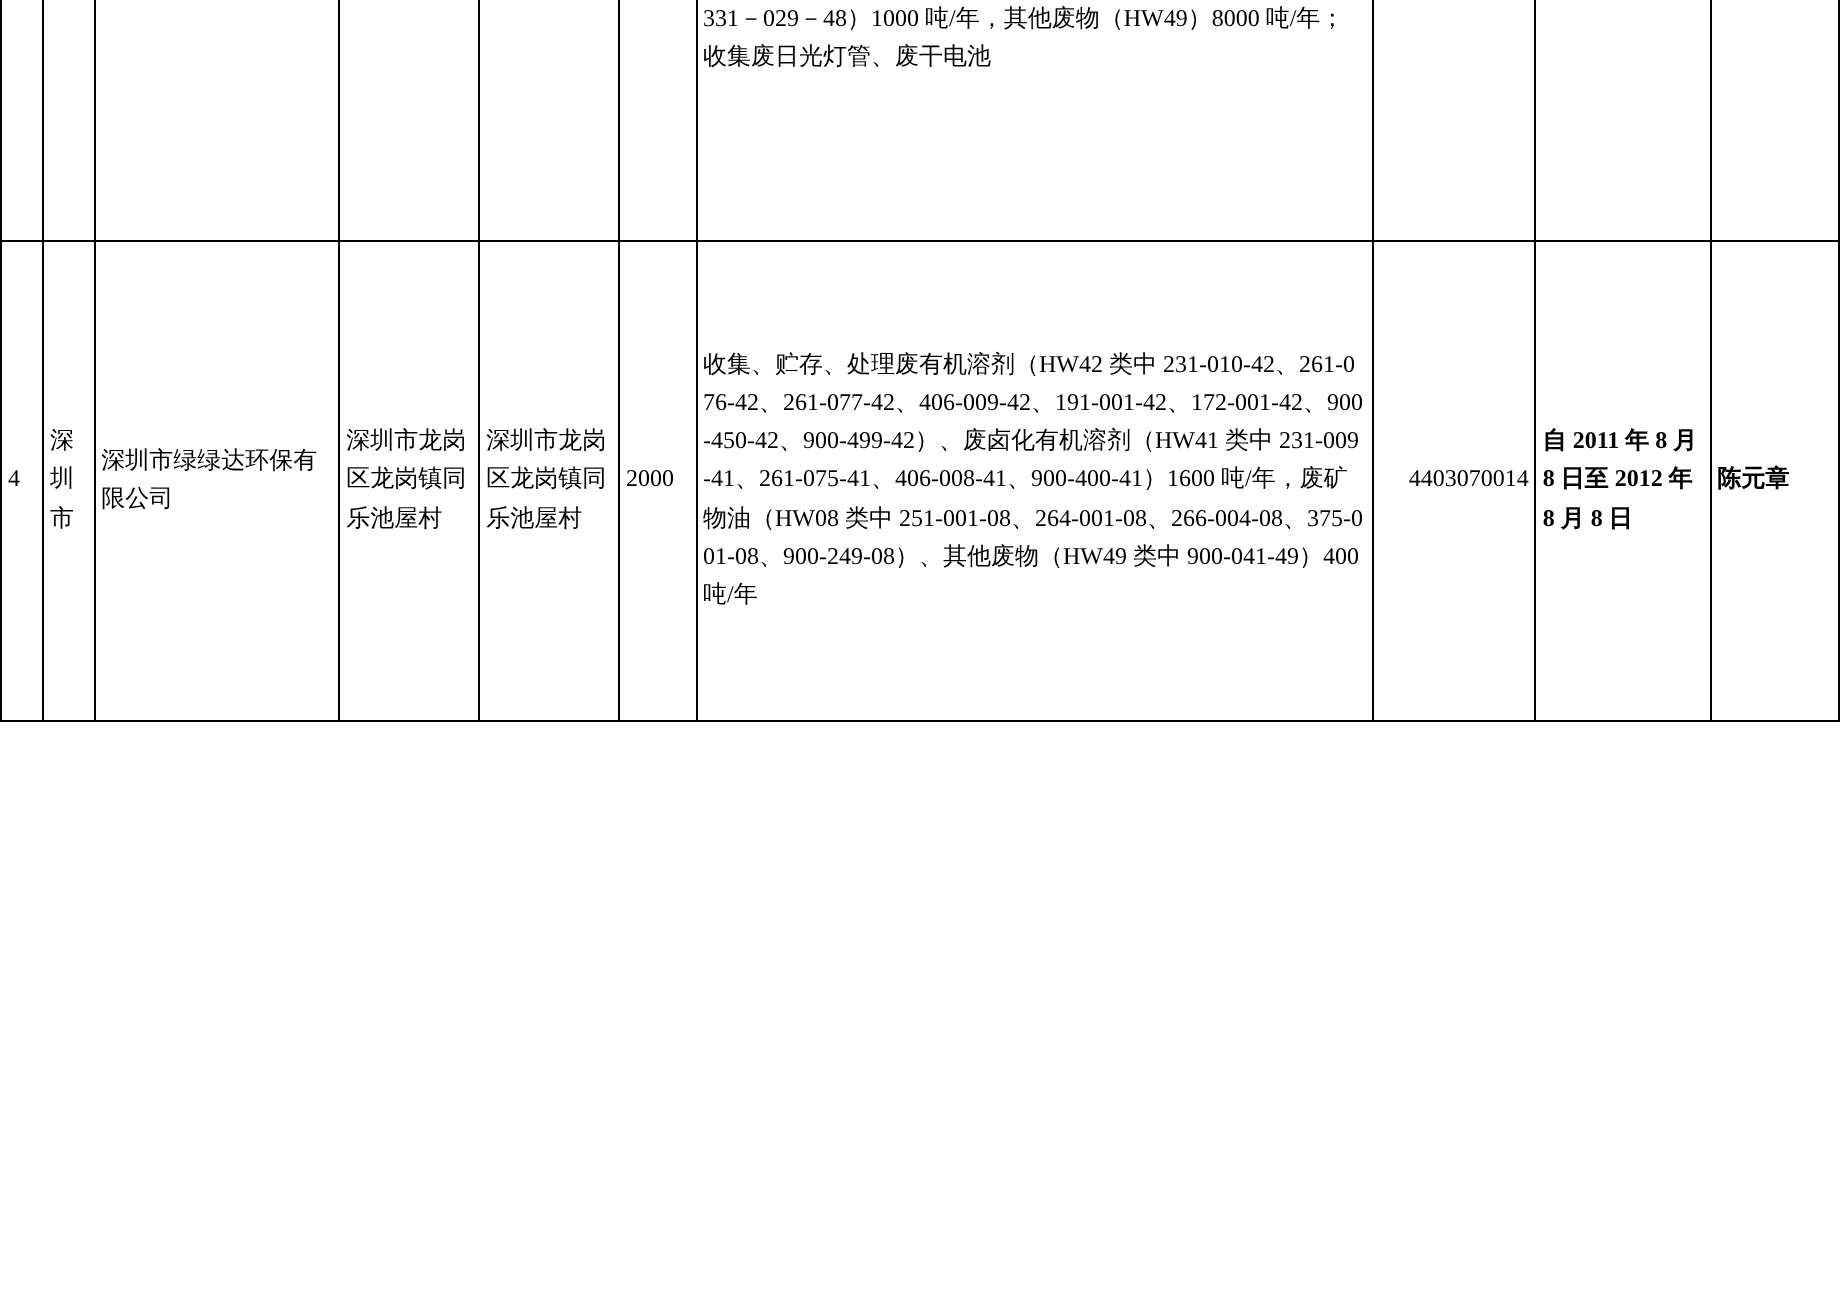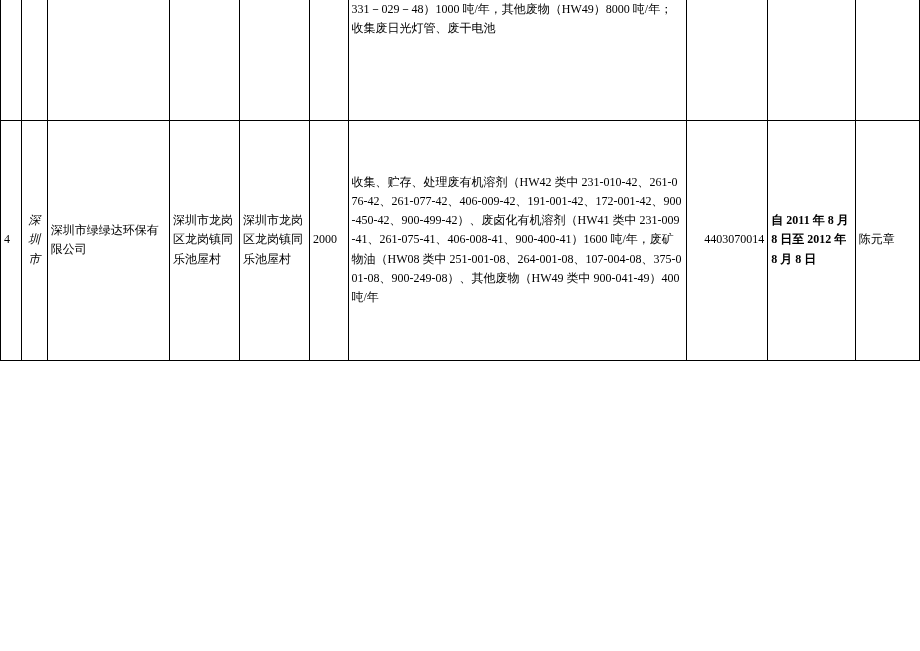--- a/index.html
+++ b/index.html
@@ -24,29 +24,29 @@
     td {
       border: 1px solid #000;
       padding: 3px 3px;
       vertical-align: middle;
       word-wrap: break-word;
       word-break: break-all;
       line-height: 1.6;
       font-size: 12px;
     }
     .col-seq { width: 18px; text-align: left; }
-    .col-city { width: 22px; text-align: center; font-style: italic; }
+    .col-city { width: 22px; text-align: left; }
     .col-company { width: 105px; text-align: left; font-family: Liberation Serif, serif; }
     .col-addr1 { width: 60px; text-align: left; }
     .col-addr2 { width: 60px; text-align: left; }
     .col-capacity { width: 33px; text-align: left; margin-left: 20px; }
     .col-scope { width: 290px; text-align: left; }
     .col-license { width: 70px; text-align: right; }
     .col-validity { width: 75px; text-align: left; font-weight: bold; }
-    .col-person { width: 55px; text-align: left; }
+    .col-person { width: 55px; text-align: left; font-weight: bold; }
     .row1 td { height: 120px; vertical-align: top; }
     .row1 td.col-scope { vertical-align: top; padding-top: 0; }
     .row2 td { height: 240px; }
     .no-top { border-top: none; }
   </style>
 </head>
 <body>
 
 <div class="table-container">
   <table>
@@ -63,20 +63,20 @@
         <td class="col-validity no-top"></td>
         <td class="col-person no-top"></td>
       </tr>
       <tr class="row2">
         <td class="col-seq">4</td>
         <td class="col-city">深圳市</td>
         <td class="col-company">深圳市绿绿达环保有限公司</td>
         <td class="col-addr1">深圳市龙岗区龙岗镇同乐池屋村</td>
         <td class="col-addr2">深圳市龙岗区龙岗镇同乐池屋村</td>
         <td class="col-capacity">2000</td>
-        <td class="col-scope">收集、贮存、处理废有机溶剂（HW42 类中 231-010-42、261-076-42、261-077-42、406-009-42、191-001-42、172-001-42、900-450-42、900-499-42）、废卤化有机溶剂（HW41 类中 231-009-41、261-075-41、406-008-41、900-400-41）1600 吨/年，废矿物油（HW08 类中 251-001-08、264-001-08、107-004-08、375-001-08、900-249-08）、其他废物（HW49 类中 900-041-49）400 吨/年</td>
+        <td class="col-scope">收集、贮存、处理废有机溶剂（HW42 类中 231-010-42、261-076-42、261-077-42、406-009-42、191-001-42、172-001-42、900-450-42、900-499-42）、废卤化有机溶剂（HW41 类中 231-009-41、261-075-41、406-008-41、900-400-41）1600 吨/年，废矿物油（HW08 类中 251-001-08、264-001-08、266-004-08、375-001-08、900-249-08）、其他废物（HW49 类中 900-041-49）400 吨/年</td>
         <td class="col-license">4403070014</td>
         <td class="col-validity">自 2011 年 8 月 8 日至 2012 年 8 月 8 日</td>
         <td class="col-person">陈元章</td>
       </tr>
     </tbody>
   </table>
 </div>
 
 </body></html>

